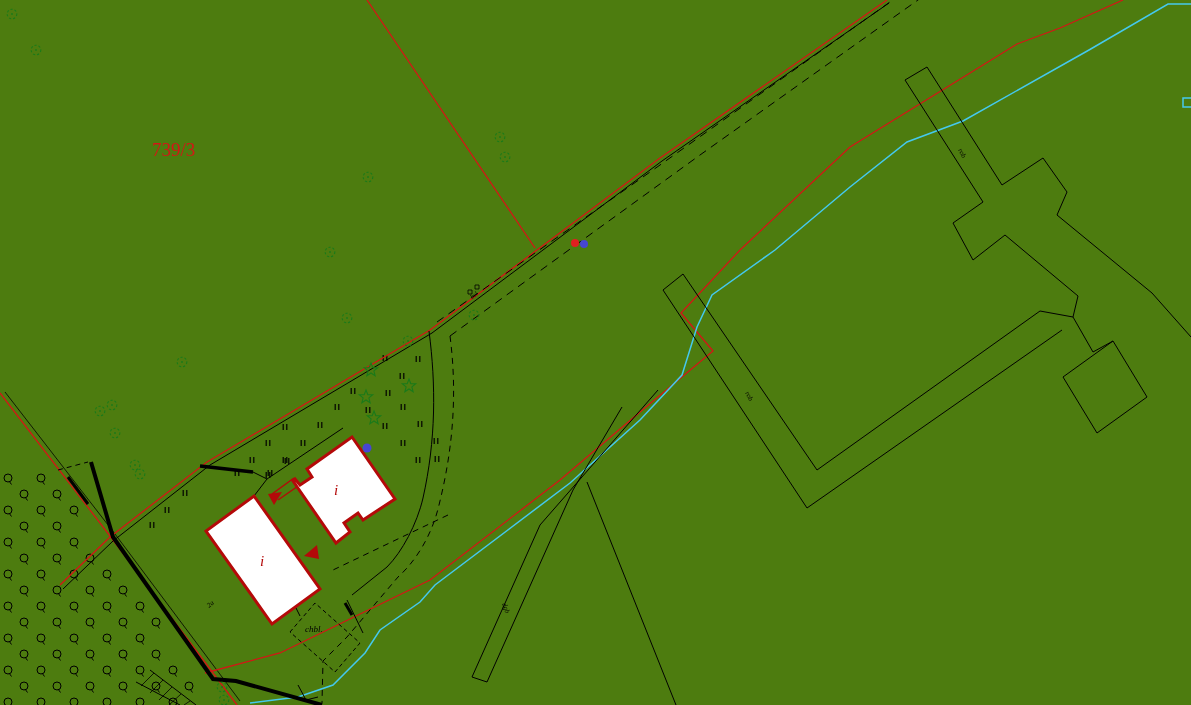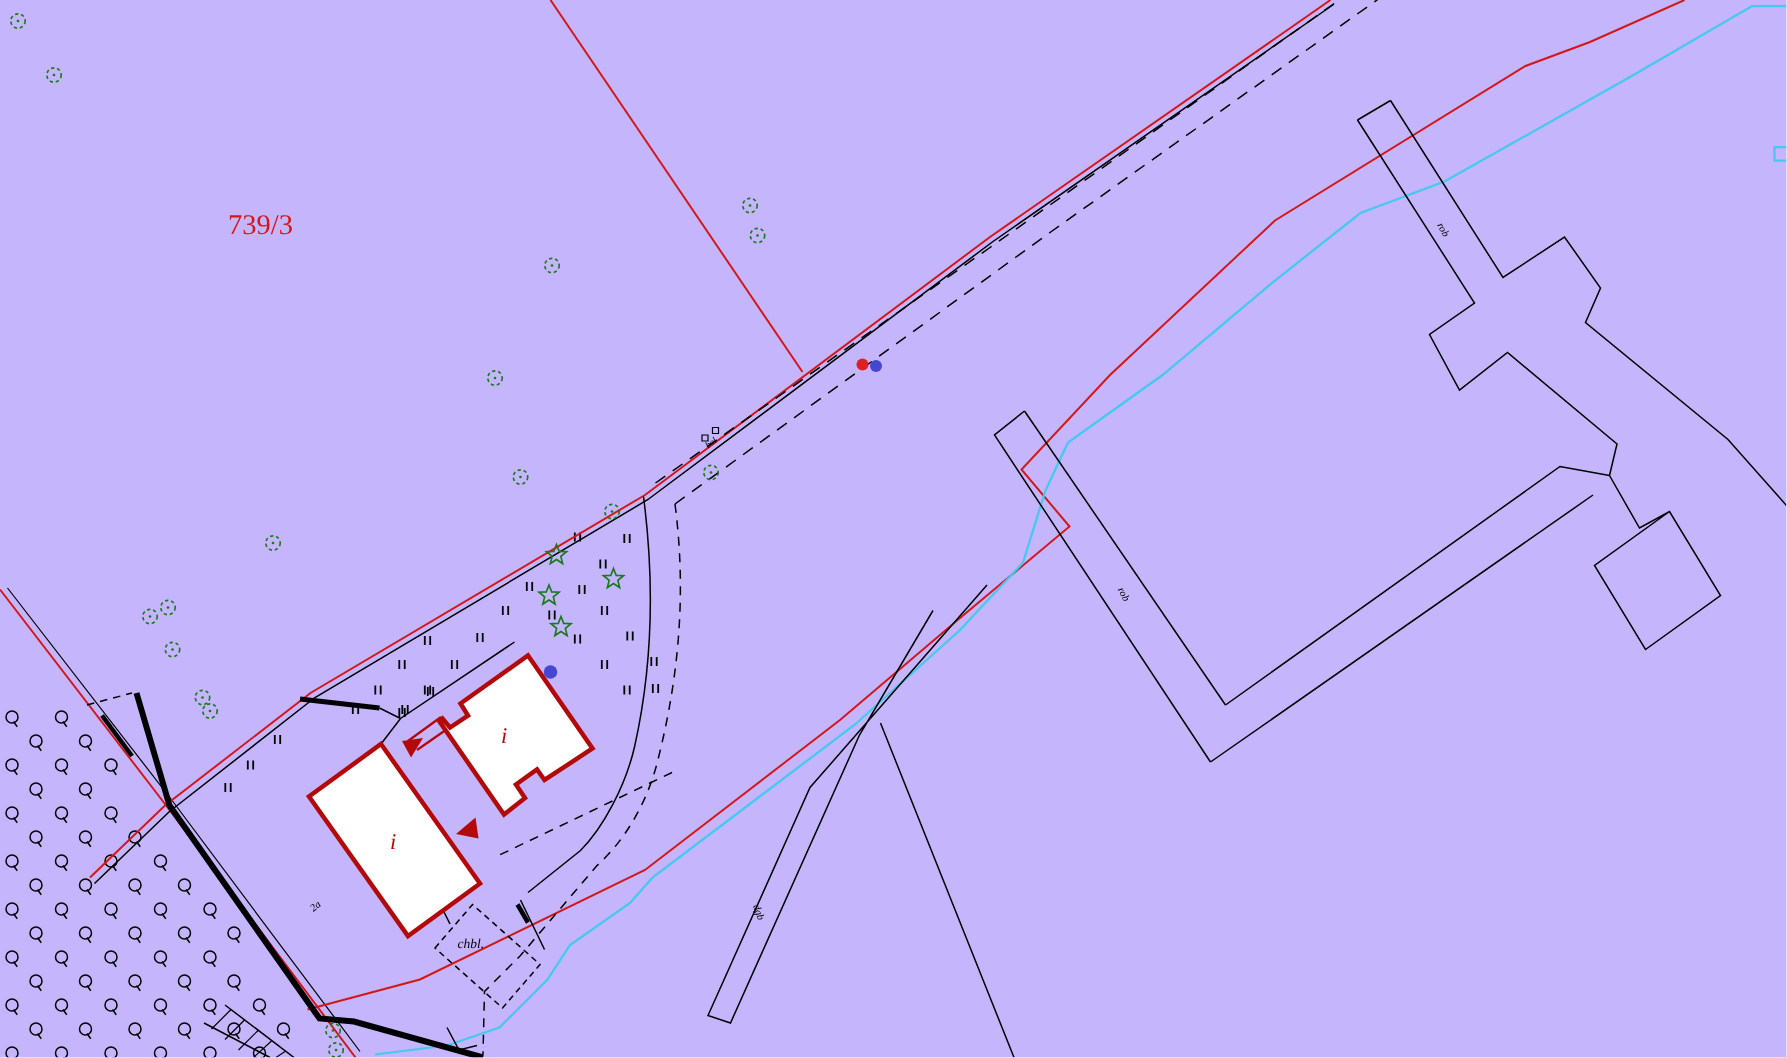--- a/index.html
+++ b/index.html
@@ -1,16 +1,16 @@
 <!DOCTYPE html>
 <html><head>
 <meta charset="utf-8">
 <style>
   html,body{margin:0;padding:0;background:#ffffff;}
-  #stage{position:relative;width:1191px;height:705px;background:#c4b5fd;overflow:hidden;}
+  #stage{position:relative;width:1191px;height:705px;background:#4d7c0f;overflow:hidden;}
   svg{display:block;}
   text{user-select:none;}
 </style>
 </head>
 <body>
 
 <div id="stage">
   <svg id="map" width="1191" height="705" viewBox="0 0 1191 705" xmlns="http://www.w3.org/2000/svg">
       <g>
         <circle cx="8" cy="478" r="4" fill="none" stroke="#000000" stroke-width="1"></circle>

